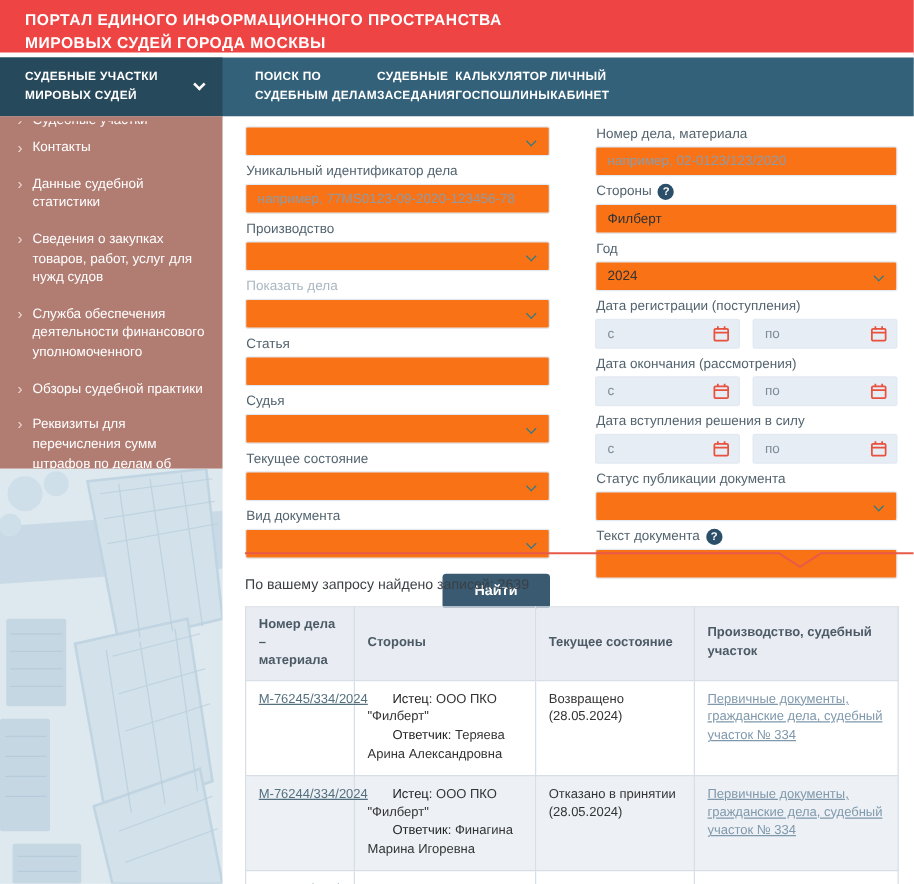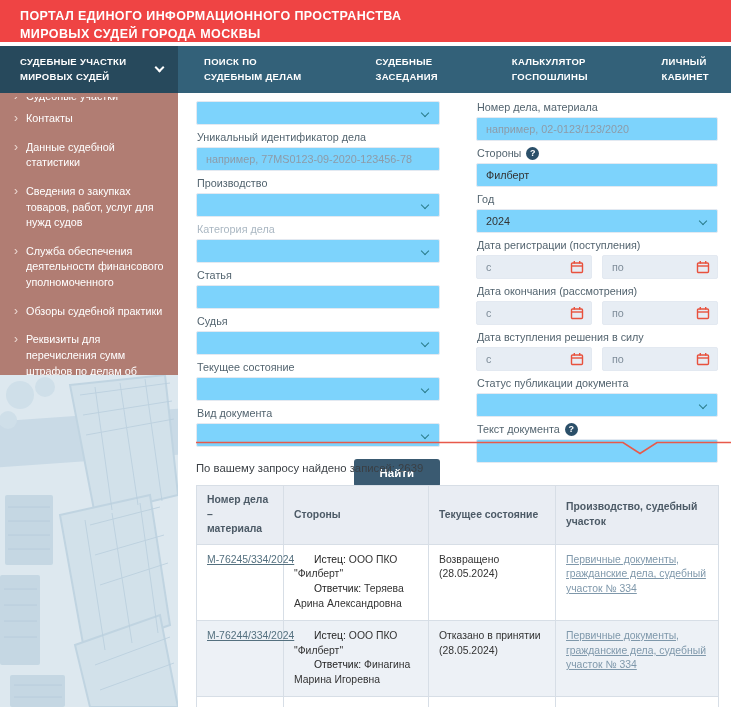--- a/index.html
+++ b/index.html
@@ -15,21 +15,21 @@
 
   .nav-band { position:absolute; left:0; top:46px; width:731px; height:47px;
               background:#336179; display:flex; }
   .nav-active { width:178px; height:47px; background:#27495c; display:flex;
                 align-items:center; justify-content:space-between;
                 padding:0 15px 0 20px; cursor:pointer; }
   .nav-label { color:#fff; font-weight:bold; font-size:9.5px; line-height:1.55;
                letter-spacing:.3px; }
   .chev-down { width:7px; height:7px; border-right:2px solid #fff; border-bottom:2px solid #fff;
                transform:rotate(45deg); margin-top:-4px; }
-  .nav-rest { flex:1; display:flex; align-items:center; justify-content:space-between;
+  .nav-rest { flex:1; display:flex; align-items:center; justify-content:flex-start;
               padding:0 22px 0 26px; }
   .nav-item { cursor:pointer; }
 
   
   .sidebar { position:absolute; left:0; top:93px; width:178px; height:282px;
              background:#b17d73; padding:4px 14px 10px 14px; overflow:hidden; }
   .side-clip { height:6px; overflow:hidden; margin-bottom:8px; }
   .side-clip .inner { transform:translateY(-8px); }
   .side-item { display:flex; margin-bottom:13px; cursor:pointer; }
   .side-item .arr { color:#ecd9d2; font-size:12px; line-height:1.3; margin-right:8px; }
@@ -38,21 +38,21 @@
   .city-bg { position:absolute; left:0; top:375px; width:178px; height:332px;
              background:#dde8ef; overflow:hidden; }
 
   
   .main { position:absolute; left:196px; top:101px; width:522px; }
   .form-grid { display:flex; }
   .col-l { width:244px; margin-right:36px; }
   .col-r { width:242px; }
   .f-label { font-size:10.8px; color:#53646f; margin:0 0 3px 1px; line-height:1.2; }
   .f-label.dis { color:#aab7c2; }
-  .f-box { height:24px; width:100%; background:#7dd3fc; border:1px solid #e3e9f1;
+  .f-box { height:24px; width:100%; background:#f97316; border:1px solid #e3e9f1;
            border-radius:2px; display:flex; align-items:center; padding:0 9px;
            font-size:10.8px; color:#333; margin-bottom:6px; position:relative; }
   .f-box input { border:none; background:transparent; outline:none; width:100%;
                  font-size:10.8px; color:#333; font-family:inherit; }
   .f-box input::placeholder { color:#8d9ba8; opacity:1; }
   .sel-chev { width:6px; height:6px; border-right:1.8px solid #2a7b8a;
               border-bottom:1.8px solid #2a7b8a; transform:rotate(45deg);
               position:absolute; right:11px; top:8px; }
   .date-row { display:flex; gap:10px; margin-bottom:6px; }
   .date-box { flex:1; height:24px; background:#e7edf4; border:1px solid #e3e9f1;
@@ -195,21 +195,21 @@
       <div class="f-label">Уникальный идентификатор дела</div>
       <div class="f-box">
         <input placeholder="например, 77MS0123-09-2020-123456-78" style="">
       </div>
 
       <div class="f-label">Производство</div>
       <div class="f-box">
           <span class="sel-chev"></span>
         </div>
 
-      <div class="f-label dis">Категория дела</div>
+      <div class="f-label dis">Показать дела</div>
       <div class="f-box">
           <span class="sel-chev"></span>
         </div>
 
       <div class="f-label">Статья</div>
       <div class="f-box">
         <input style="">
       </div>
 
       <div class="f-label">Судья</div>

